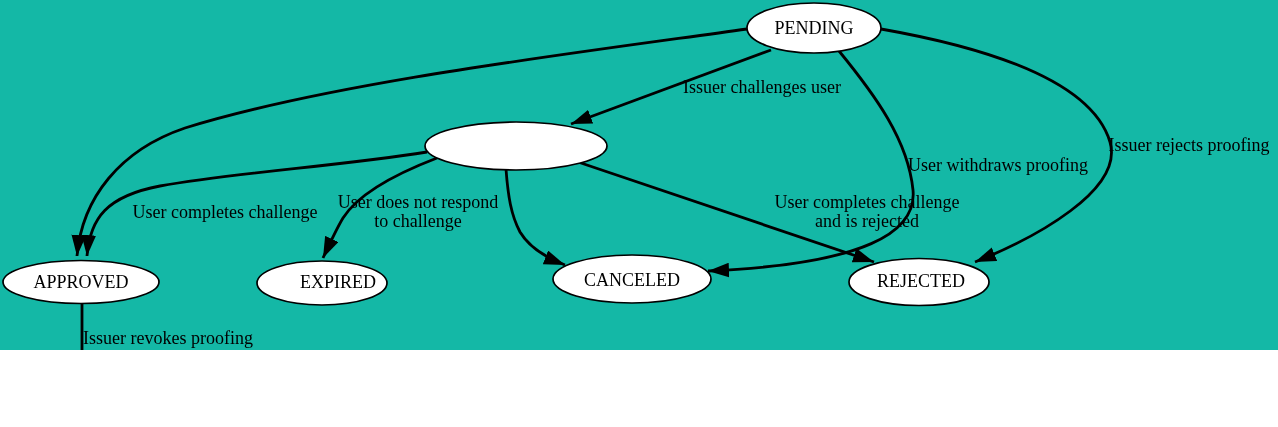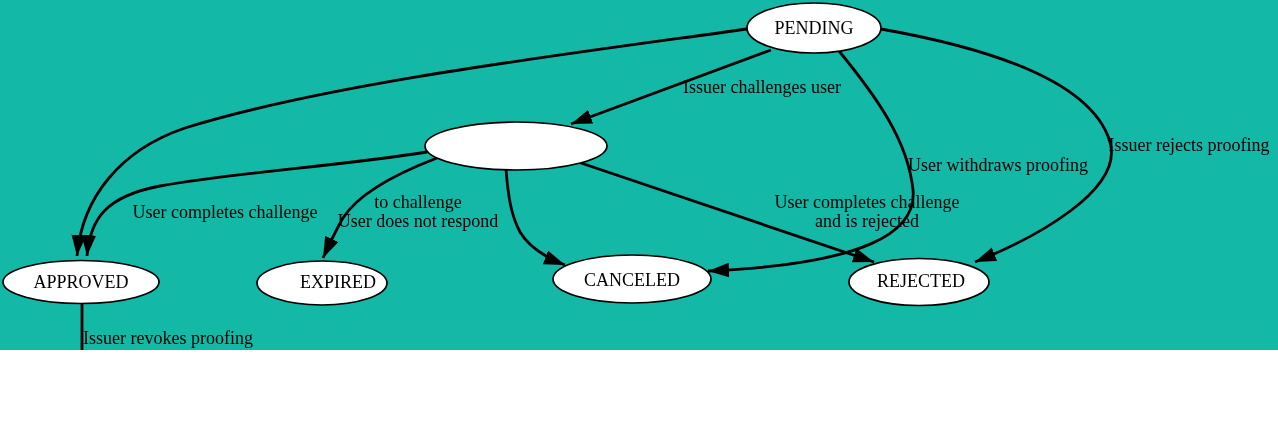--- a/index.html
+++ b/index.html
@@ -81,22 +81,22 @@
 
   <div class="lbl" style="left:762px;  top:87px;">Issuer challenges user</div>
   <div class="lbl" style="left:998px;  top:145px;margin-top:20px;">User withdraws proofing</div>
   <div class="lbl" style="left:1189px; top:145px;">Issuer rejects proofing</div>
 
   <div class="lbl" style="left:225px; top:212px;">
     <div>User completes challenge</div>
   </div>
 
   <div class="lbl" style="left:418px; top:212px;">
+    <div>User does not respond</div>
     <div>to challenge</div>
-    <div>User does not respond</div>
   </div>
 
 
   <div class="lbl" style="left:867px; top:212px;">
     <div>User completes challenge</div>
     <div>and is rejected</div>
   </div>
 
   <div class="lbl" style="left:168px; top:338px;">Issuer revokes proofing</div>
 

